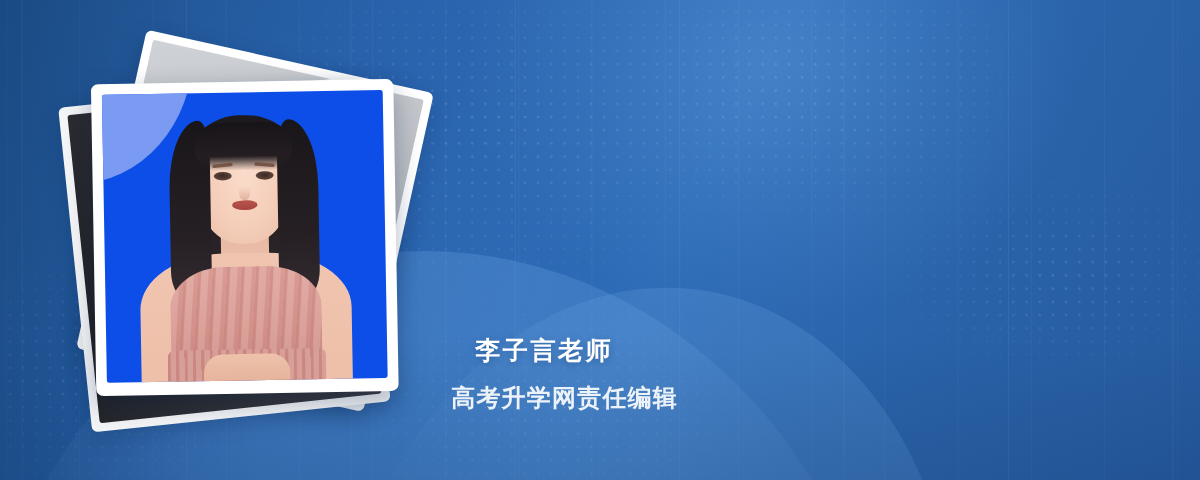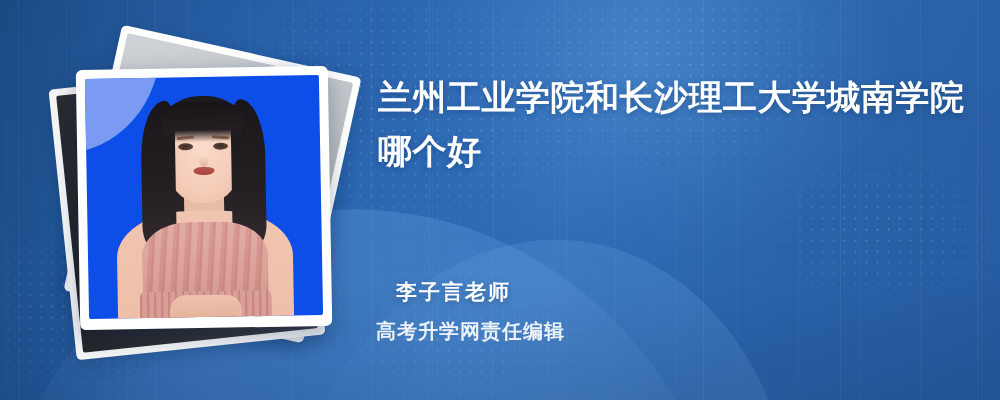--- a/index.html
+++ b/index.html
@@ -401,18 +401,17 @@
           <div class="mouth"></div>
           <div class="dress"></div>
           <div class="dress-waist"></div>
           <div class="hands"></div>
         </div>
       </div>
     </div>
   </div>
 
   <div class="text-block">
-    <h1 class="title">兰州工业学院和长沙理工大学城南学院哪个好</h1>
     <div class="author">李子言老师</div>
     <div class="role">高考升学网责任编辑</div>
   </div>
 
 </div>
 
 </body></html>

